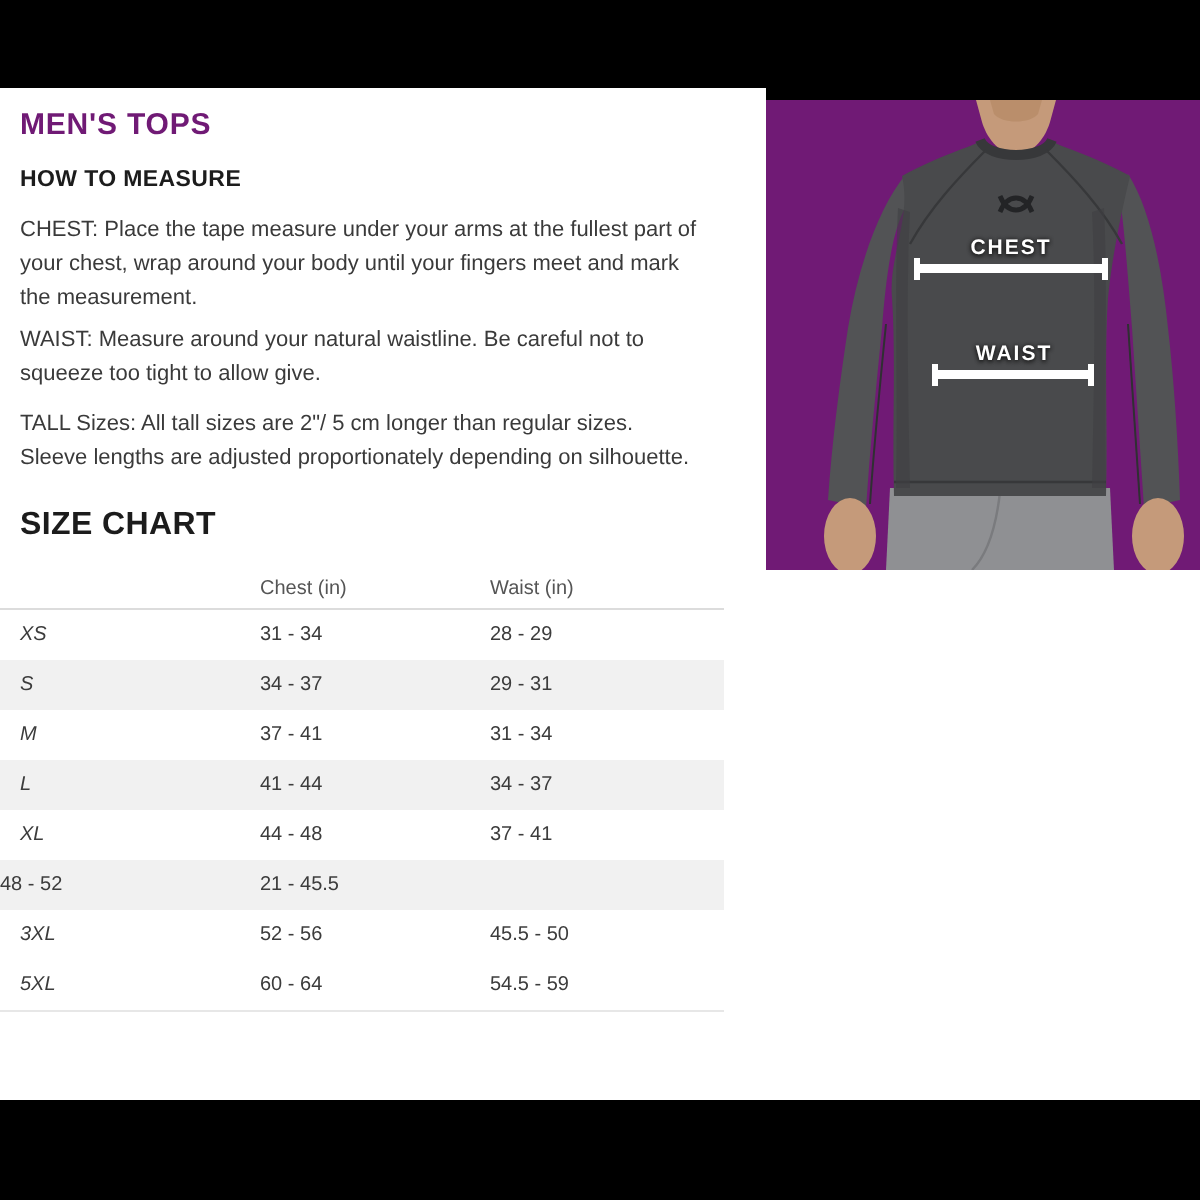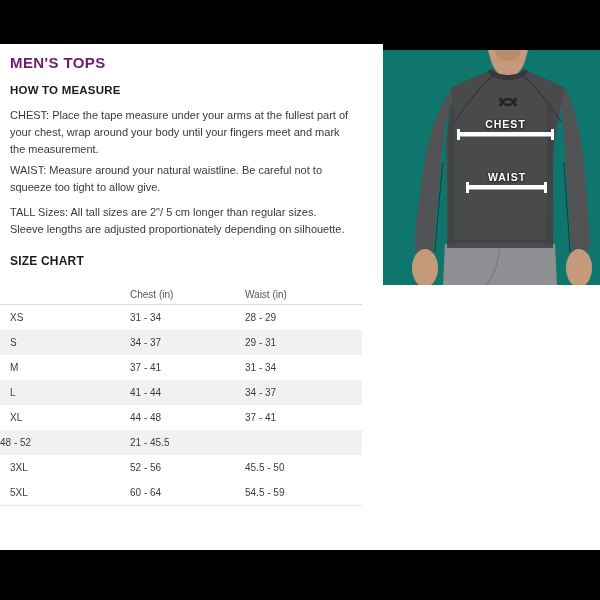--- a/index.html
+++ b/index.html
@@ -14,45 +14,45 @@
 
   .page-title{
     position:absolute;left:10px;top:54px;
     font-size:15px;font-weight:bold;color:#701a75;letter-spacing:.4px;
   }
   .section-heading{
     position:absolute;left:10px;
     font-size:11.5px;font-weight:bold;color:#1c1c1c;letter-spacing:.2px;
   }
   .h-measure{top:84px;}
-  .h-sizechart{top:254px;font-size:12px;}
+  .h-sizechart{top:254px;font-size:16px;}
 
   .para{
     position:absolute;left:10px;width:342px;
     font-size:11px;line-height:17px;color:#3a3a3a;
   }
   .p-chest{top:107px;}
   .p-waist{top:162px;}
   .p-tall{top:204px;}
 
   
   .size-table{position:absolute;left:0;top:284px;width:362px;font-size:10px;color:#3c3c3c;}
   .trow{
     display:grid;grid-template-columns:130px 115px 117px;
     align-items:center;height:25px;
   }
-  .trow .c1{padding-left:10px;}
+  .trow .c1{padding-left:10px;font-style:italic;}
   .thead{height:20px;color:#555;border-bottom:1px solid #dcdcdc;}
   .trow.shaded{background:#f1f1f1;}
   .table-end{border-bottom:1px solid #e7e7e7;height:0;}
 
   
   .photo{
     position:absolute;left:383px;top:44px;width:217px;height:241px;
-    background:#0f766e;overflow:hidden;
+    background:#701a75;overflow:hidden;
   }
   .photo svg{display:block;}
   .measure-label{
     position:absolute;text-align:center;
     font-size:10.5px;font-weight:bold;color:#ffffff;letter-spacing:1px;
     text-shadow:0 0 2px #1a1a1a, 0 1px 2px #1a1a1a;
   }
   .lbl-chest{left:75px;top:74px;width:95px;}
   .lbl-waist{left:84px;top:127px;width:80px;}
 </style>

